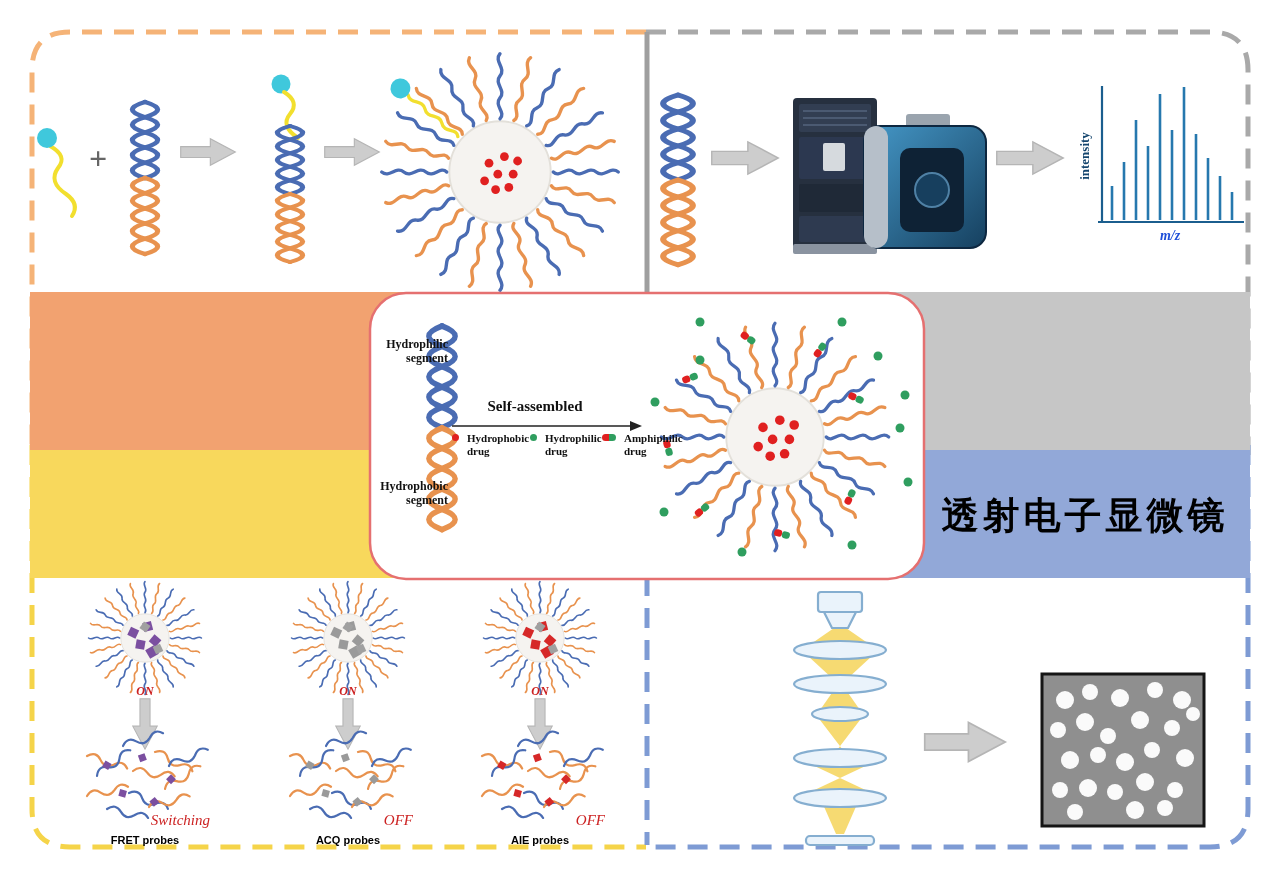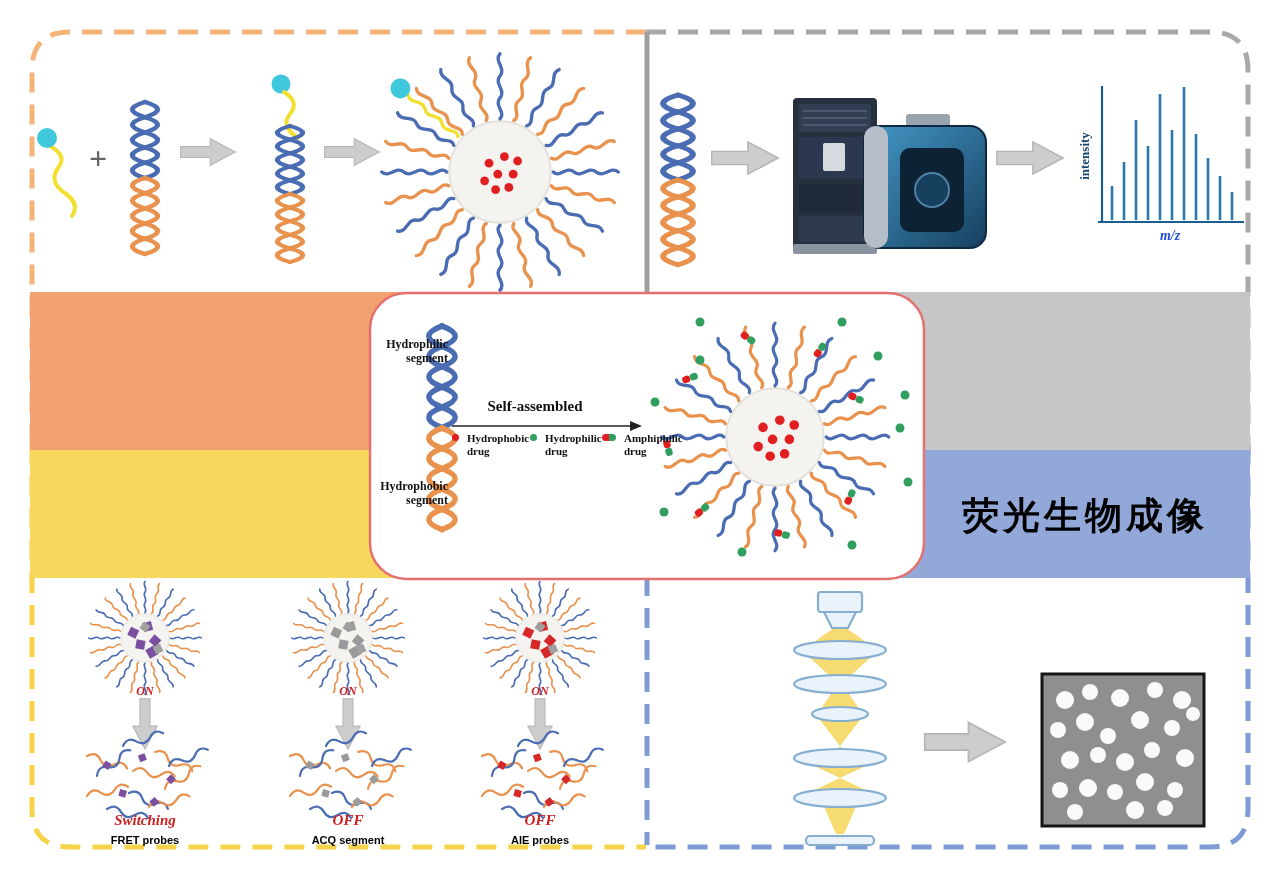--- a/index.html
+++ b/index.html
@@ -12,21 +12,21 @@
   .seg-label{font-weight:bold;font-size:12px;text-align:right;line-height:1.15}
   .self-assembled{font-weight:bold;font-size:15px;text-align:center}
   .legend-item{position:absolute;display:flex;gap:8px;font-size:11px;font-weight:bold;
                line-height:1.15;color:#111;font-family:"Liberation Serif",serif}
   .marker{flex:0 0 auto;margin-top:2px;display:inline-block}
   .dot-red{width:7px;height:7px;border-radius:50%;background:var(--drug_red,#e02020)}
   .dot-green{width:7px;height:7px;border-radius:50%;background:var(--drug_green,#2f9e5f)}
   .capsule-marker{width:14px;height:7px;border-radius:4px;
      background:linear-gradient(90deg,var(--drug_red,#e02020) 50%,var(--drug_green,#2f9e5f) 50%)}
   .on-label{font-weight:bold;font-style:italic;font-size:12px;color:var(--label_red,#cc2222);text-align:center}
-  .result-label{font-weight:bold;font-style:italic;font-size:15px;color:var(--label_red,#cc2222);text-align:center}
+  .result-label{font-weight:normal;font-style:italic;font-size:15px;color:var(--label_red,#cc2222);text-align:right}
   .probe-name{font-weight:bold;font-size:11px;color:#000;text-align:center;font-family:"Liberation Sans",sans-serif}
   .spec-label{font-weight:bold;font-size:13px;color:#14456e;text-align:center}
   .mz-label{font-weight:bold;font-style:italic;font-size:14px;color:#1d4ed8;text-align:center}
 
   
   .band-o{fill:var(--band_orange,#f2a270)} .band-y{fill:var(--band_yellow,#f8d85c)}
   .band-g{fill:var(--band_gray,#c6c6c6)}  .band-b{fill:var(--band_blue,#92a8d8)}
   .fr{fill:none;stroke-width:5;stroke-dasharray:20 12}
   .fr-o{stroke:var(--frame_orange,#f5b377)} .fr-y{stroke:var(--frame_yellow,#f5d449)}
   .fr-g{stroke:var(--frame_gray,#a9a9a9)}  .fr-b{stroke:var(--frame_blue,#7e9bd4)}
@@ -338,21 +338,21 @@
       <circle class="np" cx="1175" cy="790" r="8"></circle>
           <circle class="np" cx="1075" cy="812" r="8"></circle>
       <circle class="np" cx="1135" cy="810" r="9"></circle>
           <circle class="np" cx="1165" cy="808" r="8"></circle>
     </g>
   </g>
 </svg>
 
 <div class="txt plus" style="left:84px;top:140px;width:28px">+</div>
 
-<div class="txt band-label" style="left:930px;top:491px;width:310px">荧光生物成像</div>
+<div class="txt band-label" style="left:930px;top:491px;width:310px">透射电子显微镜</div>
 
 <div class="txt seg-label" style="left:370px;top:338px;width:78px">Hydrophilic segment</div>
 <div class="txt seg-label" style="left:370px;top:480px;width:78px">Hydrophobic segment</div>
 <div class="txt self-assembled" style="left:470px;top:398px;width:130px">Self-assembled</div>
 
 <div class="legend-item" style="left:452px;top:432px;width:76px">
   <span class="marker dot-red"></span>
   <span>Hydrophobic drug</span>
 </div>
 <div class="legend-item" style="left:530px;top:432px;width:72px">
@@ -366,19 +366,19 @@
 
 <div class="txt on-label" style="left:115px;top:684px;width:60px">ON</div>
 <div class="txt on-label" style="left:318px;top:684px;width:60px">ON</div>
 <div class="txt on-label" style="left:510px;top:684px;width:60px">ON</div>
 
 <div class="txt result-label" style="left:80px;top:812px;width:130px">Switching</div>
 <div class="txt result-label" style="left:283px;top:812px;width:130px">OFF</div>
 <div class="txt result-label" style="left:475px;top:812px;width:130px">OFF</div>
 
 <div class="txt probe-name" style="left:75px;top:834px;width:140px">FRET probes</div>
-<div class="txt probe-name" style="left:278px;top:834px;width:140px">ACQ segment</div>
+<div class="txt probe-name" style="left:278px;top:834px;width:140px">ACQ probes</div>
 <div class="txt probe-name" style="left:470px;top:834px;width:140px">AIE probes</div>
 
 <div class="txt spec-label" style="left:1030px;top:148px;width:110px;transform:rotate(-90deg)">intensity</div>
 <div class="txt mz-label" style="left:1140px;top:228px;width:60px">m/z</div>
 
 </div>
 
 </body></html>

